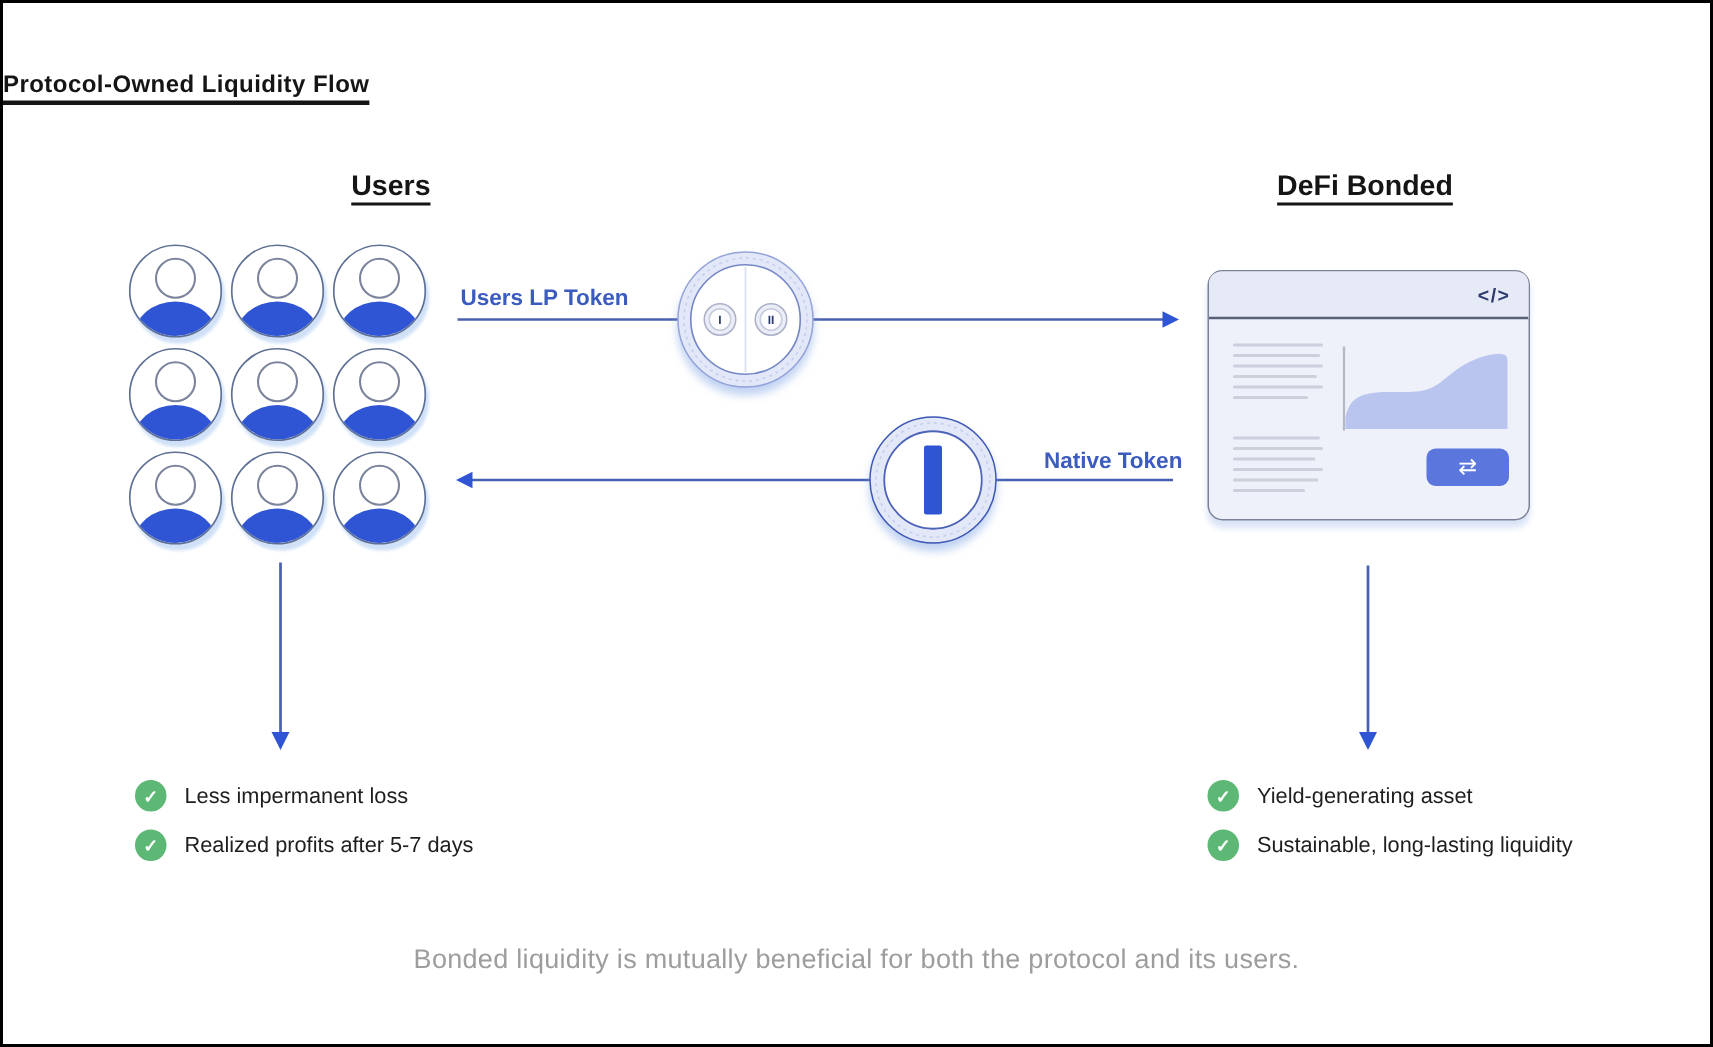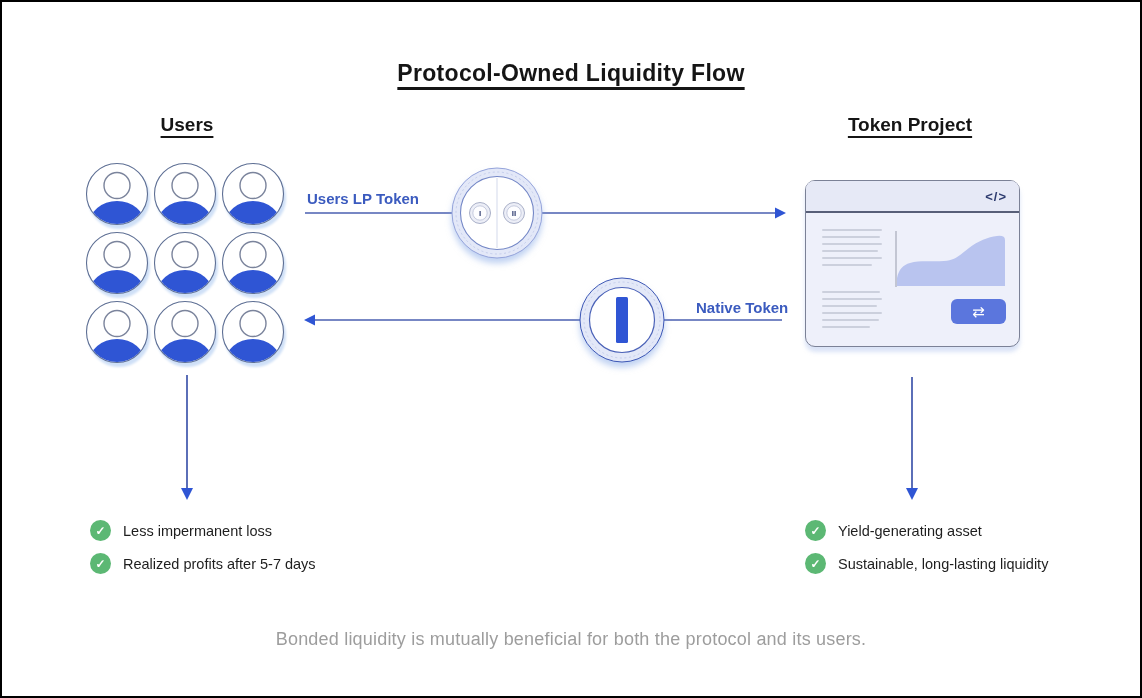--- a/index.html
+++ b/index.html
@@ -9,27 +9,27 @@
     --window-bg:#eef0fa;
     --chart-fill:#b9c4ef;
     --button-blue:#5b76dd;
     --check-green:#5cb874;
     --caption-gray:#9d9d9d;
   }
   *{margin:0;padding:0;box-sizing:border-box;}
   body{background:#fff;font-family:"Liberation Sans",sans-serif;}
   .frame{position:relative;width:1142px;height:698px;background:#fff;border:2px solid #000;overflow:hidden;}
 
-  .title{position:absolute;left:0;top:46px;width:100%;text-align:center;
-    font-size:23px;font-weight:bold;color:#151515;letter-spacing:.3px;
-    text-decoration:underline;text-decoration-thickness:2.5px;text-underline-offset:6px;margin-top:12px;}
+  .title{position:absolute;left:0;top:46px;width:100%;
+    font-size:16px;font-weight:bold;color:#151515;letter-spacing:.3px;
+    text-decoration:underline;text-decoration-thickness:2.5px;text-underline-offset:6px;}
 
   .col-heading{position:absolute;font-size:19px;font-weight:bold;color:#151515;
     text-decoration:underline;text-decoration-thickness:2px;text-underline-offset:5px;}
-  .heading-users{left:85px;top:112px;width:200px;text-align:center;}
+  .heading-users{left:85px;top:112px;width:200px;text-align:right;}
   .heading-project{left:808px;top:112px;width:200px;text-align:center;}
 
   
   .avatar-grid{position:absolute;left:82px;top:160px;display:grid;
     grid-template-columns:repeat(3,66px);grid-auto-rows:66px;column-gap:2px;row-gap:3px;}
   .avatar{filter:drop-shadow(2px 4px 1px #cfe0f7);}
 
   
   .arrows{position:absolute;left:0;top:0;z-index:1;}
 
@@ -86,21 +86,21 @@
       </g>
     </g>
   </defs>
 </svg>
 
 <div class="frame">
 
   <div class="title">Protocol-Owned Liquidity Flow</div>
 
   <div class="col-heading heading-users">Users</div>
-  <div class="col-heading heading-project">Token Project</div>
+  <div class="col-heading heading-project">DeFi Bonded</div>
 
   <div class="avatar-grid">
     <svg class="avatar" width="66" height="66" viewBox="0 0 66 66">
         <use href="#avsym"></use>
       </svg>
     <svg class="avatar" width="66" height="66" viewBox="0 0 66 66">
         <use href="#avsym"></use>
       </svg>
     <svg class="avatar" width="66" height="66" viewBox="0 0 66 66">
         <use href="#avsym"></use>

